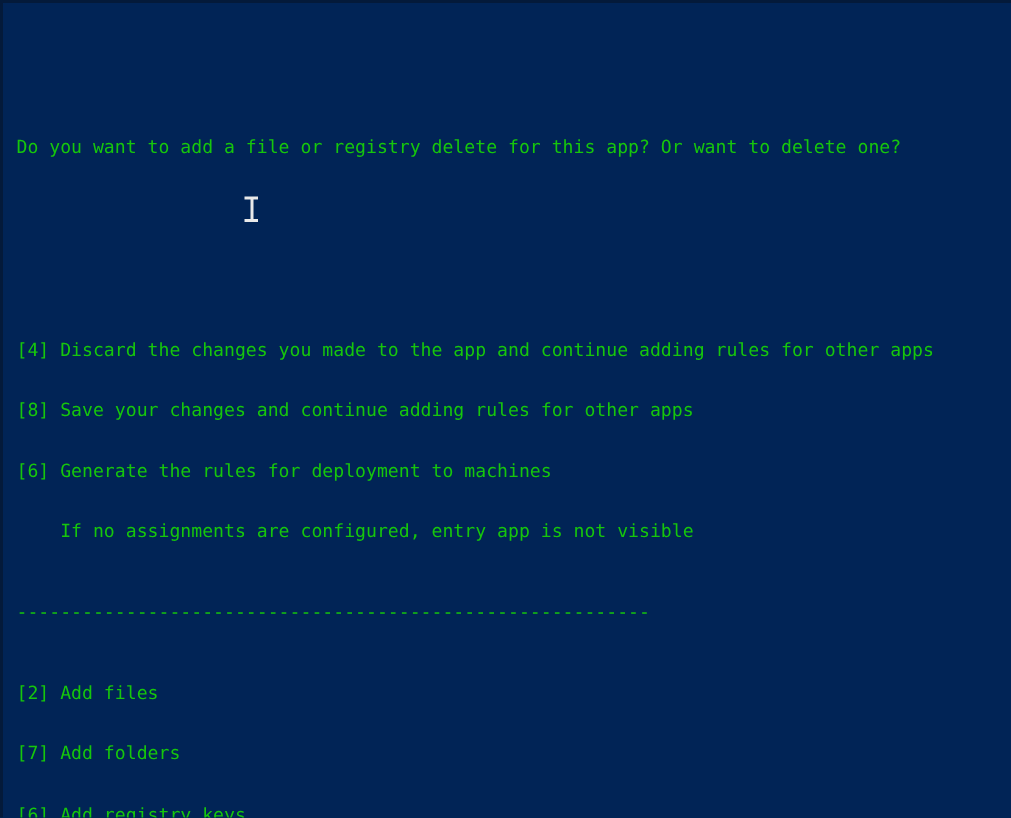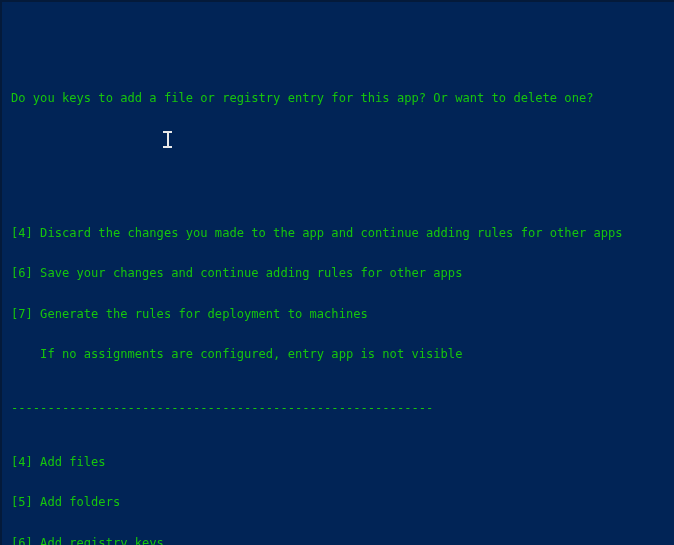--- a/index.html
+++ b/index.html
@@ -74,33 +74,33 @@
     height: 1.5px;
     background: #e9e9e9;
   }
 </style>
 </head>
 <body>
 
 <div id="console">
 
   <div class="line blank"> </div>
-  <div class="line green">Do you keys to add a file or registry entry for this app? Or want to delete one?</div>
+  <div class="line green">Do you want to add a file or registry delete for this app? Or want to delete one?</div>
   <div class="line blank"> </div>
   <div class="line blank"> </div>
 
   <div class="line green">[4] Discard the changes you made to the app and continue adding rules for other apps</div>
-  <div class="line green">[6] Save your changes and continue adding rules for other apps</div>
-  <div class="line green">[7] Generate the rules for deployment to machines</div>
+  <div class="line green">[8] Save your changes and continue adding rules for other apps</div>
+  <div class="line green">[6] Generate the rules for deployment to machines</div>
   <div class="line green">    If no assignments are configured, entry app is not visible</div>
 
   <div class="line green">----------------------------------------------------------</div>
 
-  <div class="line green">[4] Add files</div>
-  <div class="line green">[5] Add folders</div>
+  <div class="line green">[2] Add files</div>
+  <div class="line green">[7] Add folders</div>
   <div class="line green">[6] Add registry keys</div>
   
   
   
 
   
 
   
 
   

